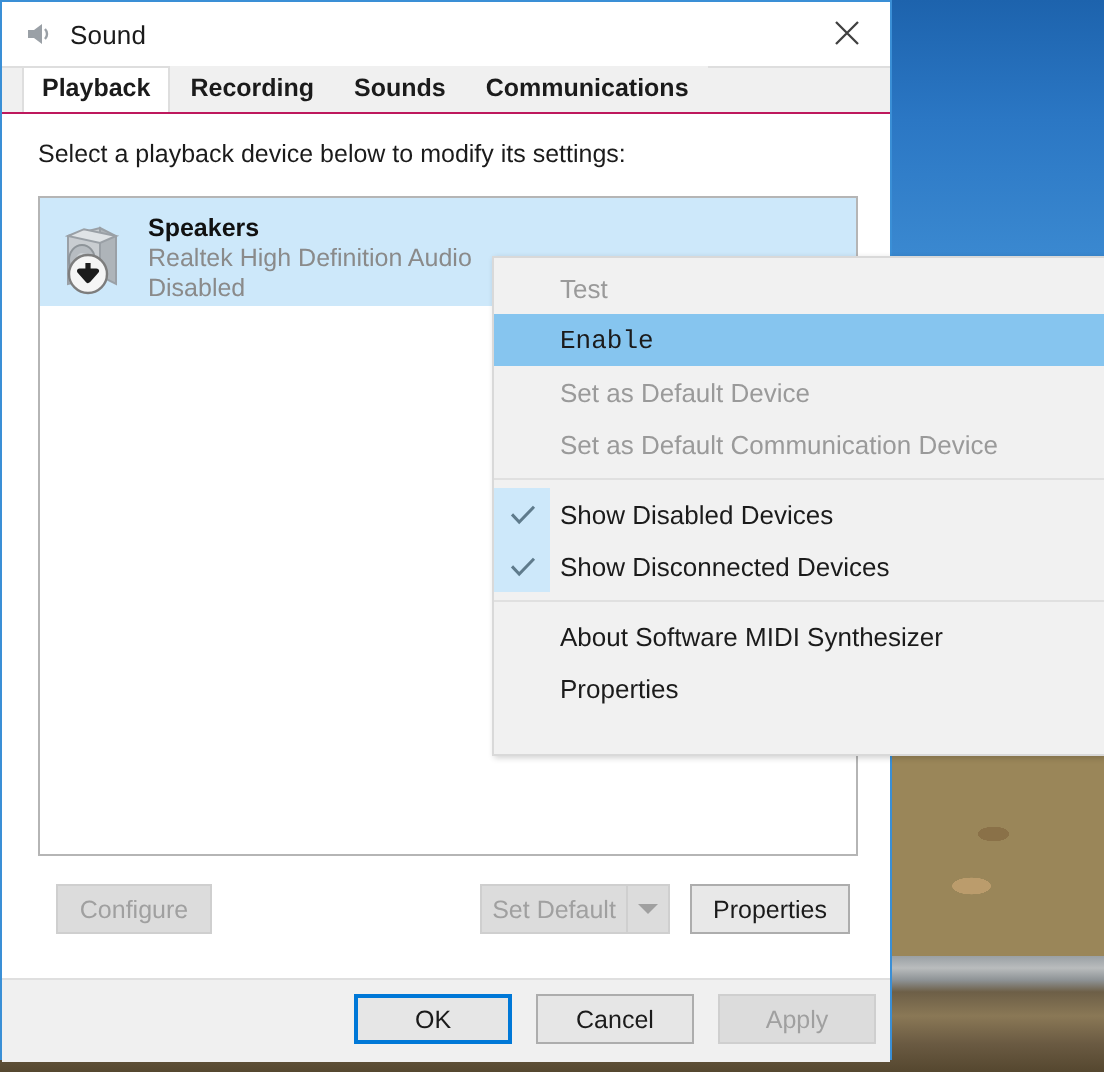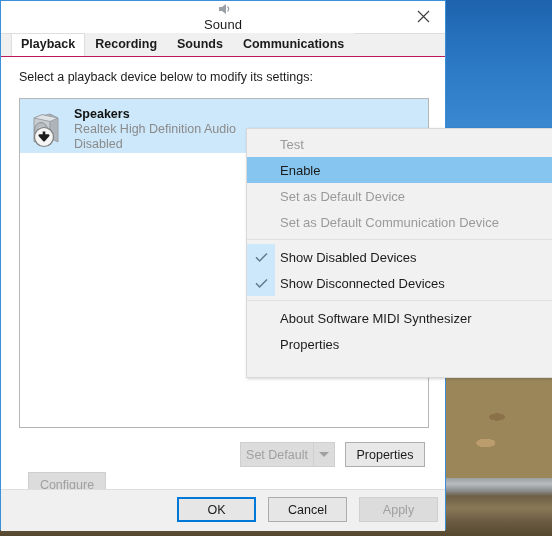--- a/index.html
+++ b/index.html
@@ -93,21 +93,20 @@
     box-sizing: border-box;
   }
 
   
   #titlebar {
     position: relative;
     height: 32px;
     background: #ffffff;
     display: flex;
     align-items: center;
-    flex-direction: column;
   }
   #title-icon {
     width: 16px;
     height: 16px;
     margin-left: 10px;
     margin-right: 8px;
     flex: none;
   }
   #title-text {
     font-size: 13px;
@@ -225,21 +224,21 @@
     color: #1b1b1b;
     box-sizing: border-box;
     display: flex;
     align-items: center;
     justify-content: center;
     cursor: default;
     font-family: "Liberation Sans", sans-serif;
   }
   .btn.disabled { color: #a0a0a0; border-color: #cfcfcf; background: #dcdcdc; }
 
-  #configure-button { left: 27px; top: 385px; width: 78px; margin-top: 30px; }
+  #configure-button { left: 27px; top: 385px; width: 78px; }
   #set-default-button { left: 239px; top: 385px; width: 73px; border-right: none; }
   #set-default-arrow {
     left: 312px; top: 385px; width: 22px;
     border-left: 1px solid #cfcfcf;
   }
   #properties-button { left: 344px; top: 385px; width: 80px; background: #e8e8e8; border-color: #adadad; }
 
   .caret {
     width: 0; height: 0;
     border-left: 5px solid transparent;
@@ -308,21 +307,21 @@
   .menu-item .check-col {
     width: 28px;
     height: 26px;
     flex: none;
     display: flex;
     align-items: center;
     justify-content: center;
   }
   .menu-item .label { padding-left: 5px; }
   .menu-item.disabled { color: #9a9a9a; }
-  .menu-item.highlight { background: #86c5ef; color: #1b1b1b; }
+  .menu-item.highlight { background: #86c5ef; color: #1b1b1b; font-family: Liberation Mono, monospace; }
   .menu-item.checked .check-col { background: #cde8fa; }
   .menu-sep {
     height: 1px;
     background: #e0e0e0;
     margin: 4px 0 4px 0;
   }
 </style>
 </head>
 <body>
 

